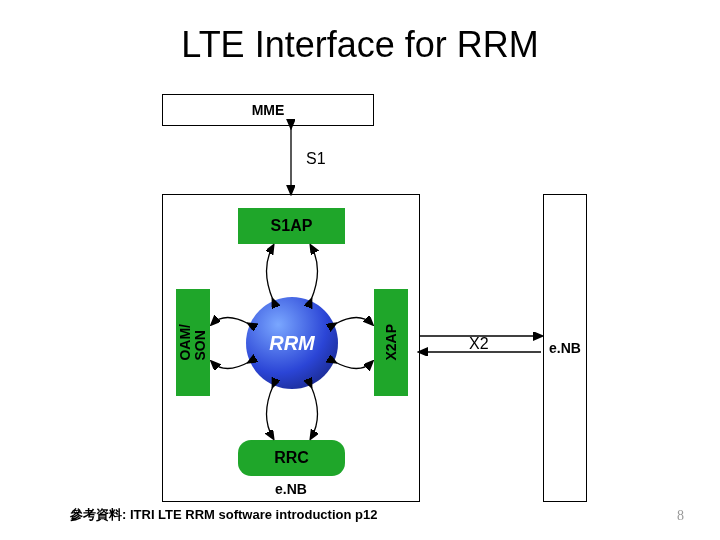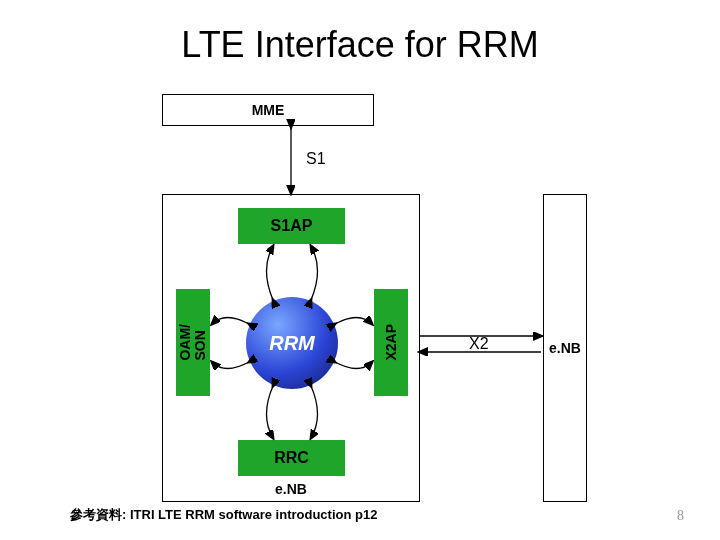--- a/index.html
+++ b/index.html
@@ -38,21 +38,21 @@
     </div>
 
     <div class="box blackbox" style="left:378px;top:100px;width:44px;height:308px;">
       <span>e.NB</span>
     </div>
 
     <div class="box greenbox" style="left:73px;top:114px;width:107px;height:36px;font-size:16px;">
       <span>S1AP</span>
     </div>
 
-    <div class="box greenbox" style="left:73px;top:346px;width:107px;height:36px;font-size:16px;">
+    <div class="box greenbox" style="left:73px;top:346px;width:107px;height:36px;font-size:16px;border-radius:13px;">
       <span>RRC</span>
     </div>
 
     <div class="box greenbox" style="left:11px;top:195px;width:34px;height:107px;">
       <span class="vlabel" style="line-height:1.05;font-size:14px;">
         <span>OAM/</span><br>
         <span>SON</span>
       </span>
     </div>
 

